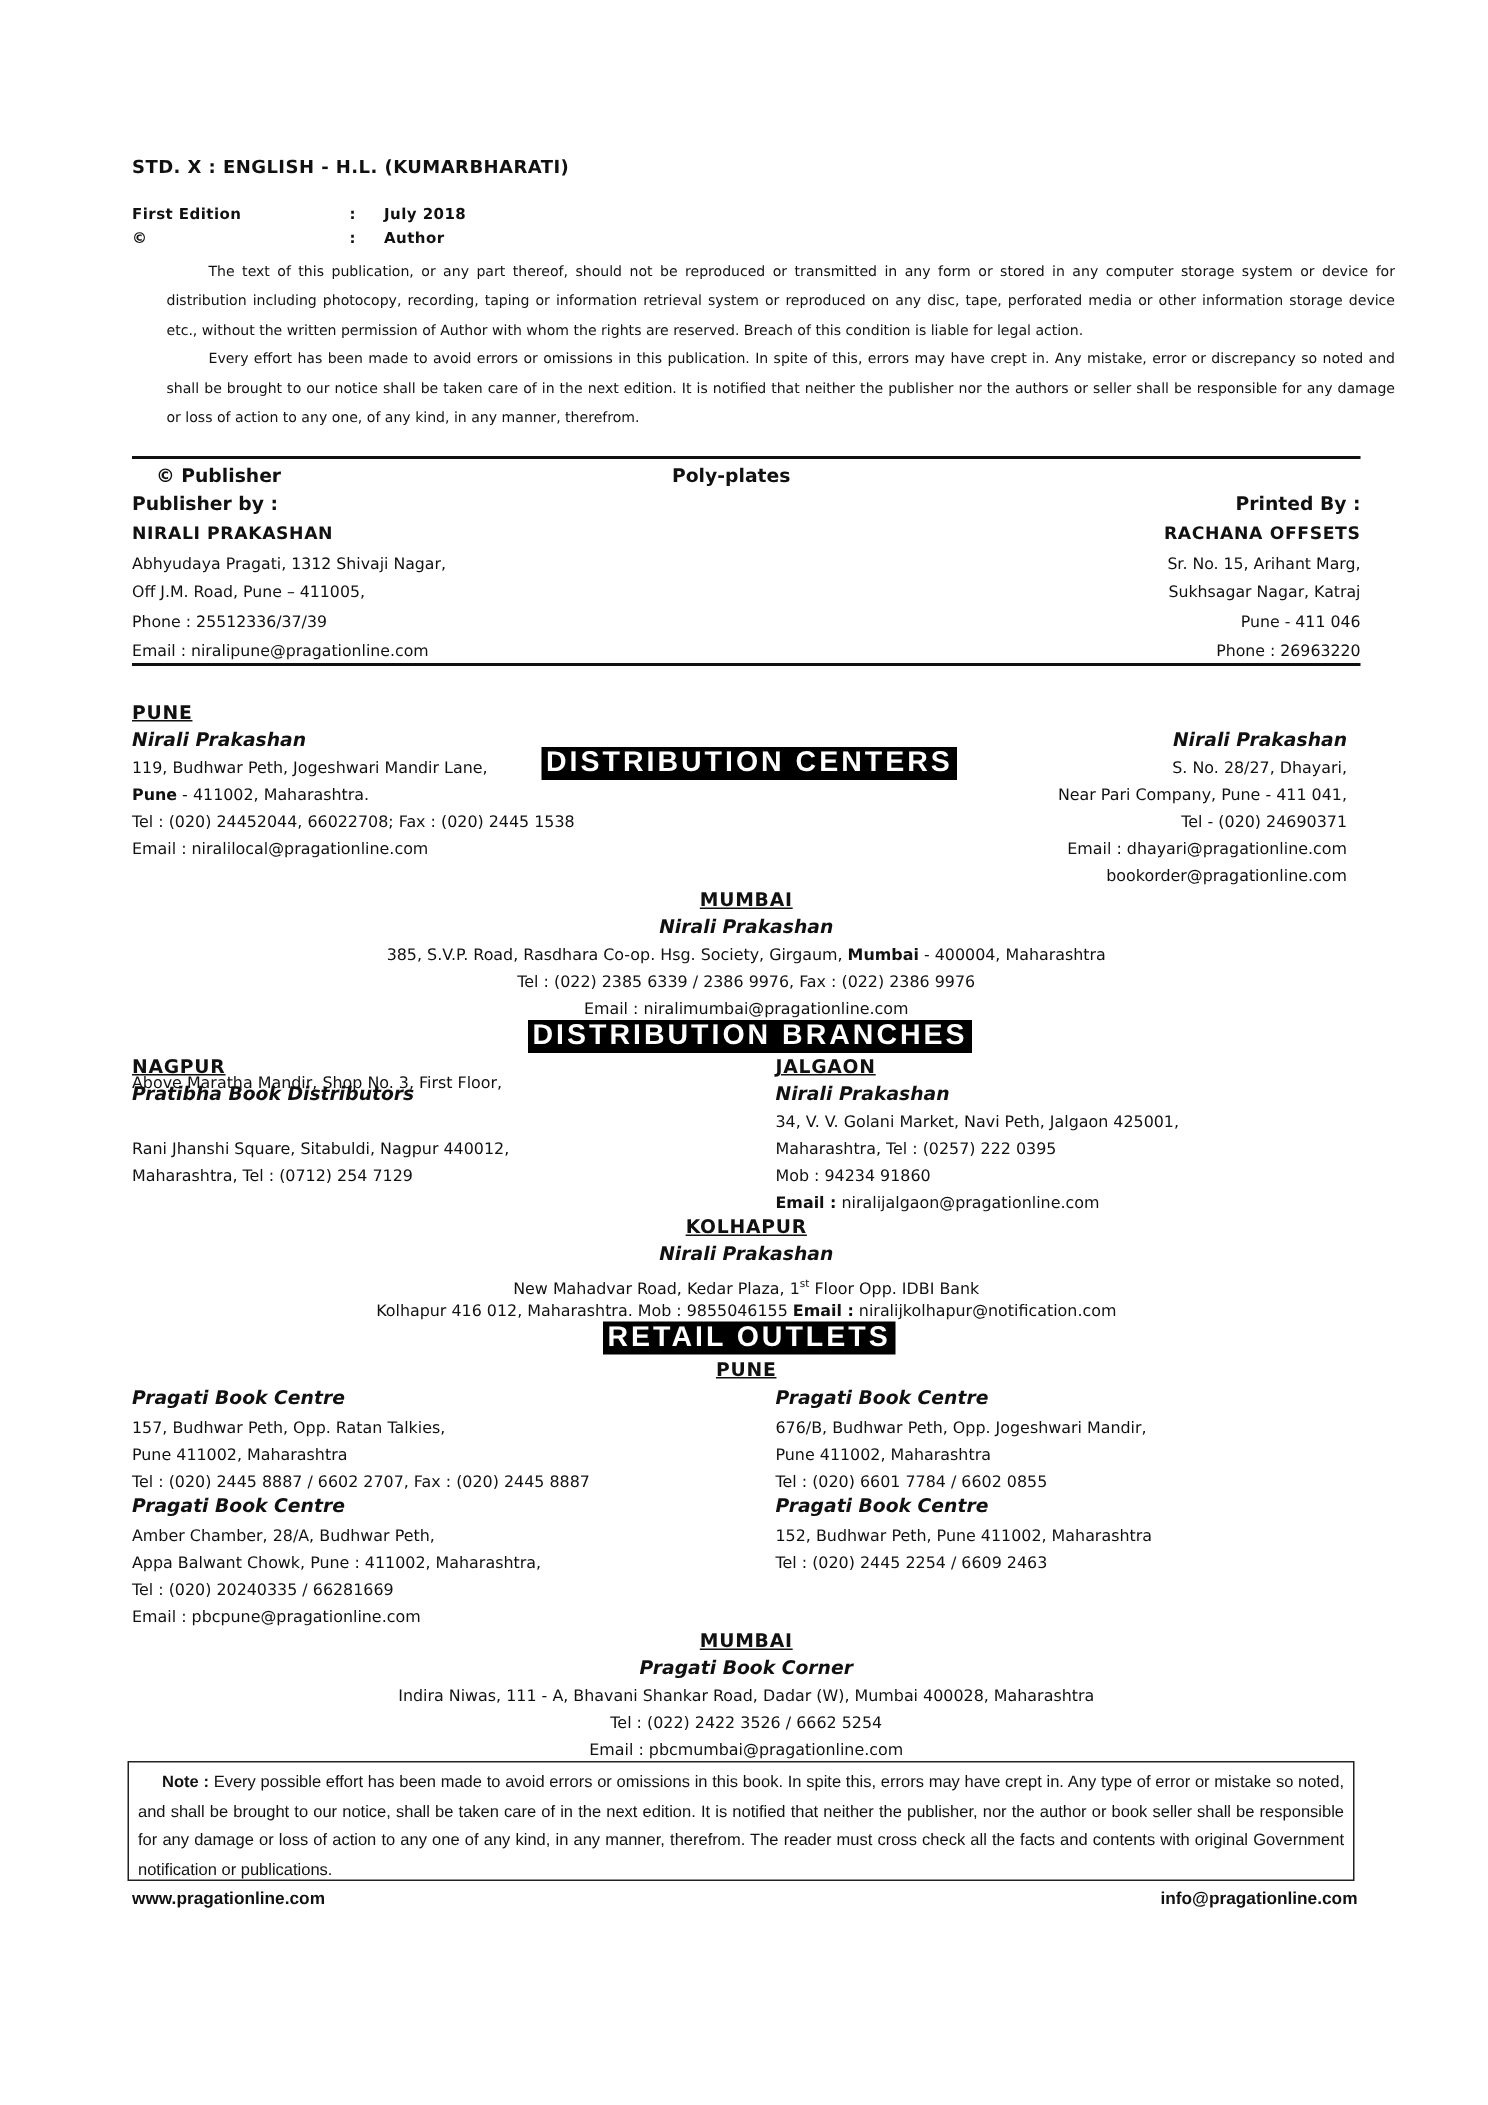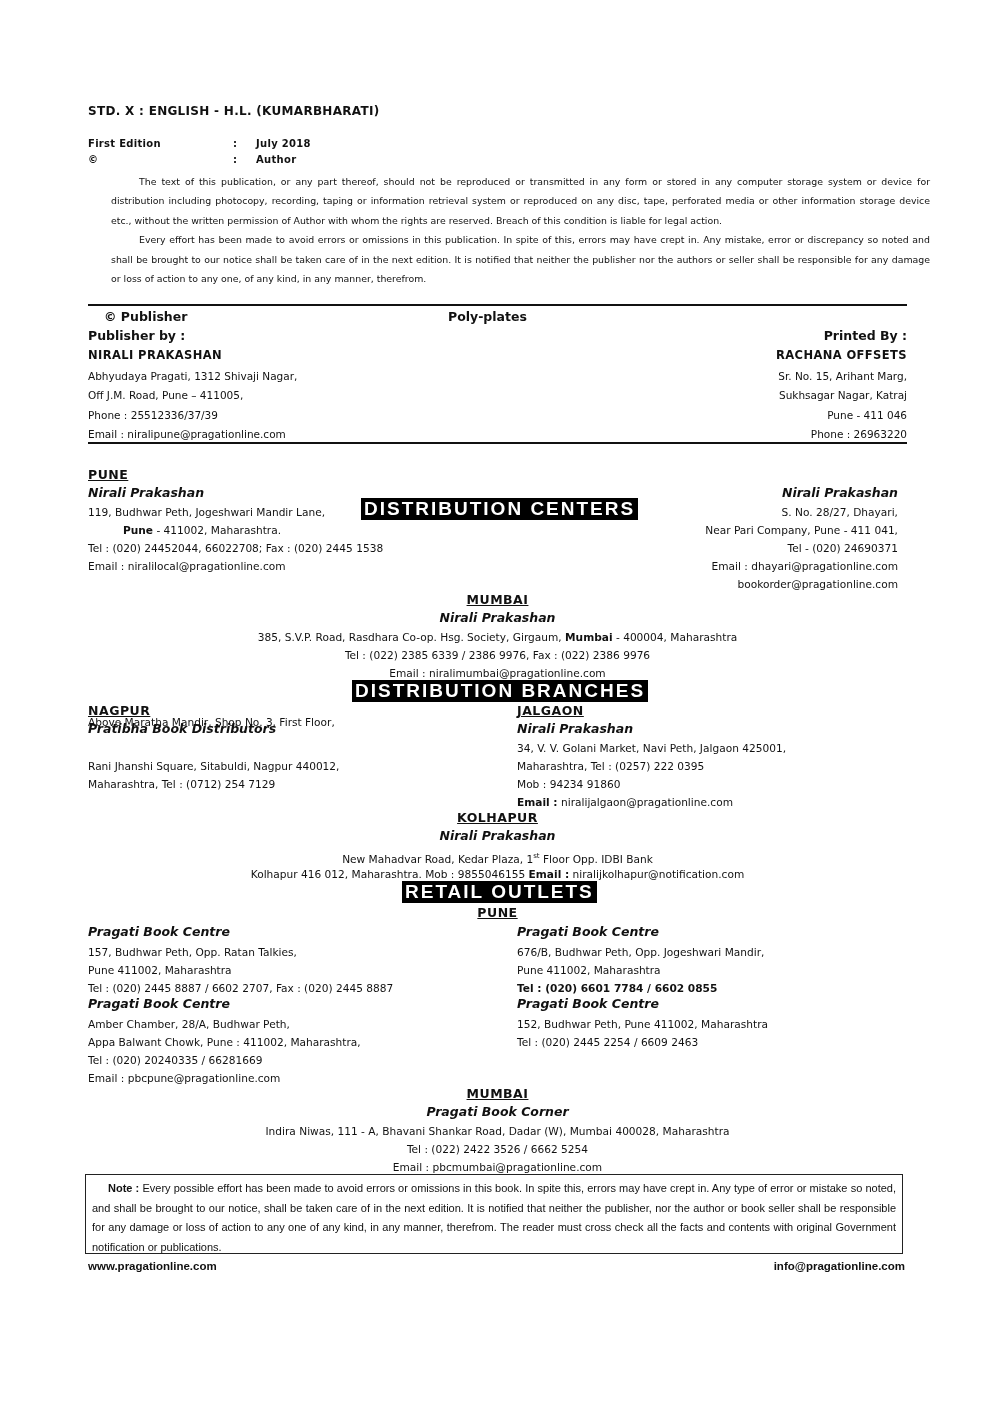--- a/index.html
+++ b/index.html
@@ -61,21 +61,21 @@
   <div class="abs line right" style="right:0; top:406px;">Pune - 411 046</div>
   <div class="abs line right" style="right:0; top:425px;">Phone : 26963220</div>
 
   <div class="rule" style="top:442px;"></div>
 
   <div class="banner" style="left:273px; top:454px;margin-top:44px;">DISTRIBUTION CENTERS</div>
 
   <div class="abs city" style="left:0; top:467px;">PUNE</div>
   <div class="abs org" style="left:0; top:485px;">Nirali Prakashan</div>
   <div class="abs addr" style="left:0; top:503px;">119, Budhwar Peth, Jogeshwari Mandir Lane,</div>
-  <div class="abs addr" style="left:0; top:521px;margin-left:35px;"><b class="inl">Pune</b><span> - 411002, Maharashtra.</span></div>
+  <div class="abs addr" style="left:0; top:521px;"><b class="inl">Pune</b><span> - 411002, Maharashtra.</span></div>
   <div class="abs addr" style="left:0; top:539px;">Tel : (020) 24452044, 66022708; Fax : (020) 2445 1538</div>
   <div class="abs addr" style="left:0; top:557px;">Email : niralilocal@pragationline.com</div>
 
   <div class="abs org right" style="right:9px; top:485px;">Nirali Prakashan</div>
   <div class="abs addr right" style="right:9px; top:503px;">S. No. 28/27, Dhayari,</div>
   <div class="abs addr right" style="right:9px; top:521px;">Near Pari Company, Pune - 411 041,</div>
   <div class="abs addr right" style="right:9px; top:539px;">Tel - (020) 24690371</div>
   <div class="abs addr right" style="right:9px; top:557px;">Email : dhayari@pragationline.com</div>
   <div class="abs addr right" style="right:9px; top:575px;">bookorder@pragationline.com</div>
 
@@ -114,21 +114,21 @@
   <div class="abs addr" style="left:0; top:979px;">Tel : (020) 2445 8887 / 6602 2707, Fax : (020) 2445 8887</div>
   <div class="abs org" style="left:0; top:996px;">Pragati Book Centre</div>
   <div class="abs addr" style="left:0; top:1015px;">Amber Chamber, 28/A, Budhwar Peth,</div>
   <div class="abs addr" style="left:0; top:1033px;">Appa Balwant Chowk, Pune : 411002, Maharashtra,</div>
   <div class="abs addr" style="left:0; top:1051px;">Tel : (020) 20240335 / 66281669</div>
   <div class="abs addr" style="left:0; top:1069px;">Email : pbcpune@pragationline.com</div>
 
   <div class="abs org" style="left:429px; top:924px;">Pragati Book Centre</div>
   <div class="abs addr" style="left:429px; top:943px;">676/B, Budhwar Peth, Opp. Jogeshwari Mandir,</div>
   <div class="abs addr" style="left:429px; top:961px;">Pune 411002, Maharashtra</div>
-  <div class="abs addr" style="left:429px; top:979px;font-weight:bold;">Tel : (020) 6601 7784 / 6602 0855</div>
+  <div class="abs addr" style="left:429px; top:979px;">Tel : (020) 6601 7784 / 6602 0855</div>
   <div class="abs org" style="left:429px; top:996px;">Pragati Book Centre</div>
   <div class="abs addr" style="left:429px; top:1015px;">152, Budhwar Peth, Pune 411002, Maharashtra</div>
   <div class="abs addr" style="left:429px; top:1033px;">Tel : (020) 2445 2254 / 6609 2463</div>
 
   <div class="abs city center" style="top:1086px;">MUMBAI</div>
   <div class="abs org center" style="top:1104px;">Pragati Book Corner</div>
   <div class="abs addr center" style="top:1122px;">Indira Niwas, 111 - A, Bhavani Shankar Road, Dadar (W), Mumbai 400028, Maharashtra</div>
   <div class="abs addr center" style="top:1140px;">Tel : (022) 2422 3526 / 6662 5254</div>
   <div class="abs addr center" style="top:1158px;">Email : pbcmumbai@pragationline.com</div>
 

